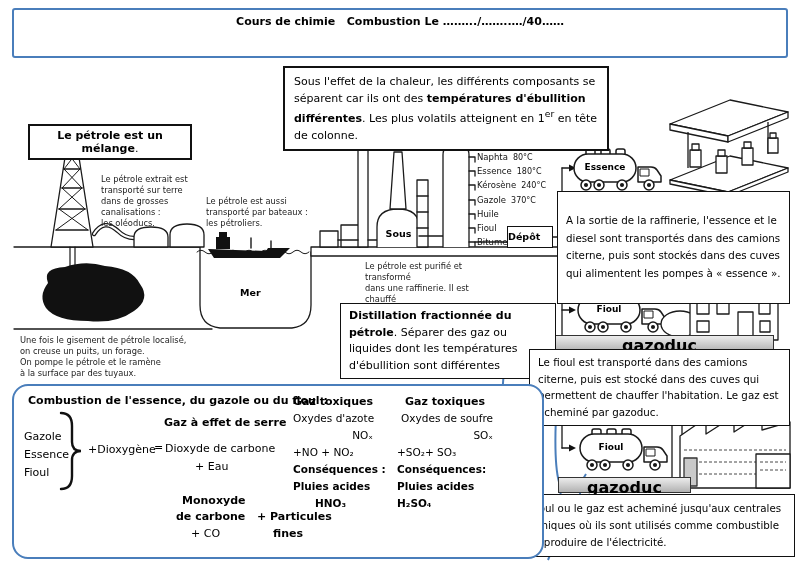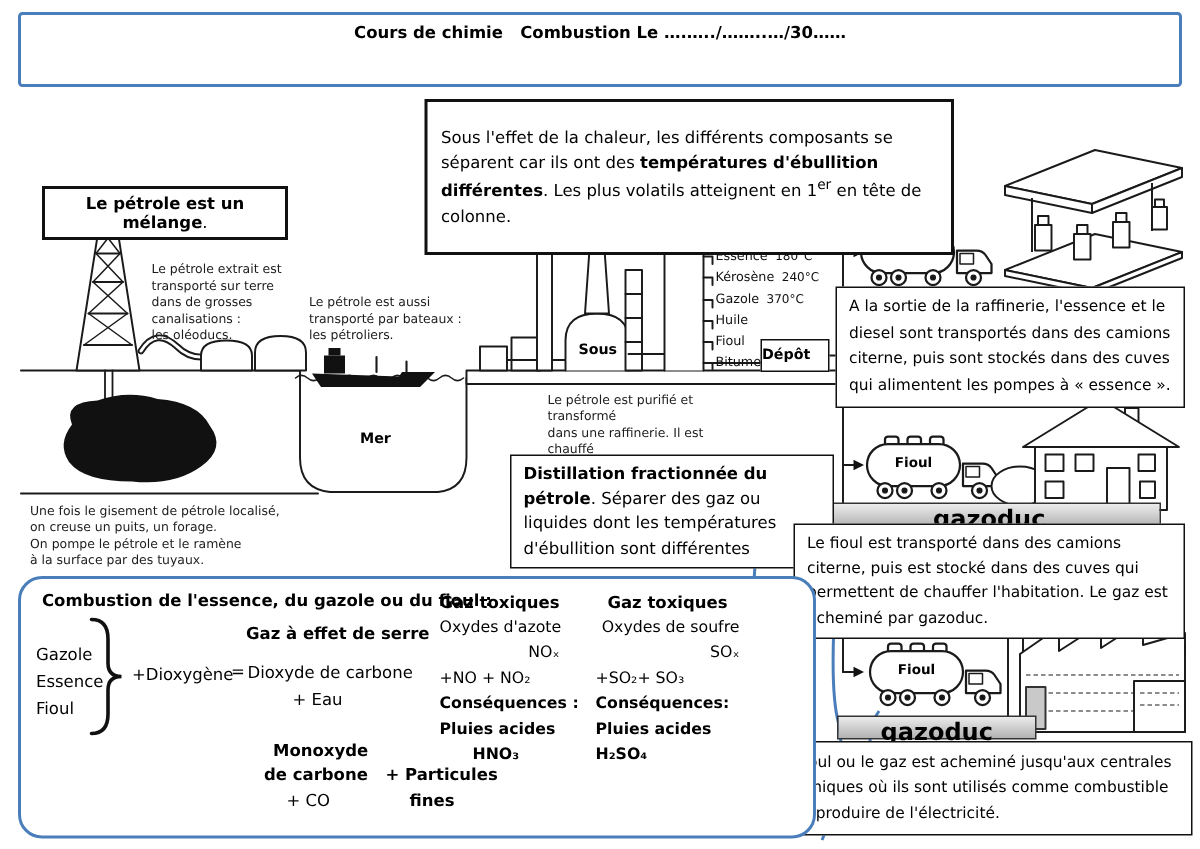--- a/index.html
+++ b/index.html
@@ -9,24 +9,24 @@
   .art{z-index:1;left:0;top:0}
   .lbl{position:absolute;z-index:2}
   .tbox{position:absolute;z-index:3;background:#fff;border:1.5px solid #111}
   .b{font-weight:bold}
   
   .header{left:12px;top:8px;width:776px;height:50px;border:2px solid #4a7ebb;border-radius:3px;
     background:#fff;z-index:3;text-align:center}
   .header .l1{font-size:11px;font-weight:bold;margin-top:5px;white-space:pre-wrap}
   .header .l2{font-size:15px;font-weight:bold;margin-top:3px}
   
-  .heat{left:283px;top:66px;width:353px;padding:15px 9px;font-size:11px;line-height:1.55;border-width:2px}
+  .heat{left:283px;top:66px;width:326px;padding:5px 9px;font-size:11px;line-height:1.55;border-width:2px}
   .melange{left:28px;top:124px;width:164px;padding:3px 4px;font-size:11px;font-weight:bold;text-align:center;border-width:2px}
   .distill{left:340px;top:303px;width:216px;padding:4px 8px;font-size:11px;line-height:1.5}
-  .essbox{left:557px;top:191px;width:233px;padding:4px 8px;font-size:10.3px;line-height:1.72}
+  .essbox{left:557px;top:191px;width:233px;padding:20px 8px;font-size:10.3px;line-height:1.72}
   .fioulbox{left:529px;top:349px;width:261px;padding:4px 8px;font-size:10.3px;line-height:1.62}
   .centbox{left:508px;top:494px;width:287px;padding:5px 8px;font-size:10.3px;line-height:1.66}
   
   .cap{position:absolute;z-index:2;font-size:8.3px;line-height:1.32;white-space:pre-line;color:#1c1c1c}
   .cap-oleo{left:101px;top:174px;width:112px}
   .cap-tank{left:206px;top:196px;width:114px}
   .cap-well{left:20px;top:335px;width:178px}
   .cap-ref{left:365px;top:261px;width:128px}
   .mer{left:240px;top:287px;font-size:9.5px;font-weight:bold}
   .four{left:380px;top:228px;width:37px;font-size:9.5px;font-weight:bold;text-align:center}
@@ -203,21 +203,21 @@
     <path d="M6,6 H20"></path>
     <path d="M16,90 V38 L42,20 V36 L70,18 V34 L98,16 V32 L126,24 V90 Z" fill="#fff"></path>
     <path d="M20,52 H122 M20,64 H122 M20,76 H122" stroke-dasharray="3,2" stroke-width="0.8"></path>
     <rect x="92" y="56" width="34" height="34" fill="#fff"></rect>
     <path d="M96,64 h26 M96,72 h26" stroke-dasharray="3,2" stroke-width="0.8"></path>
     <rect x="20" y="60" width="13" height="28" fill="#c9c9c9" stroke="#333"></rect>
   </g>
 </svg>
 
 <div class="abs header">
-  <div class="l1">Cours de chimie   Combustion Le ….…../……..…/30……</div>
+  <div class="l1">Cours de chimie   Combustion Le ….…../……..…/40……</div>
 </div>
 
 <div class="tbox heat"><span>Sous l'effet de la chaleur, les différents composants se séparent car ils ont des </span><span class="b">températures d'ébullition différentes</span><span>. Les plus volatils atteignent en 1</span><sup>er</sup><span> en tête de colonne.</span></div>
 
 <div class="tbox melange"><span>Le pétrole est un mélange</span><span style="font-weight:normal">.</span></div>
 
 <div class="cap cap-oleo">Le pétrole extrait est
 transporté sur terre
 dans de grosses
 canalisations :

